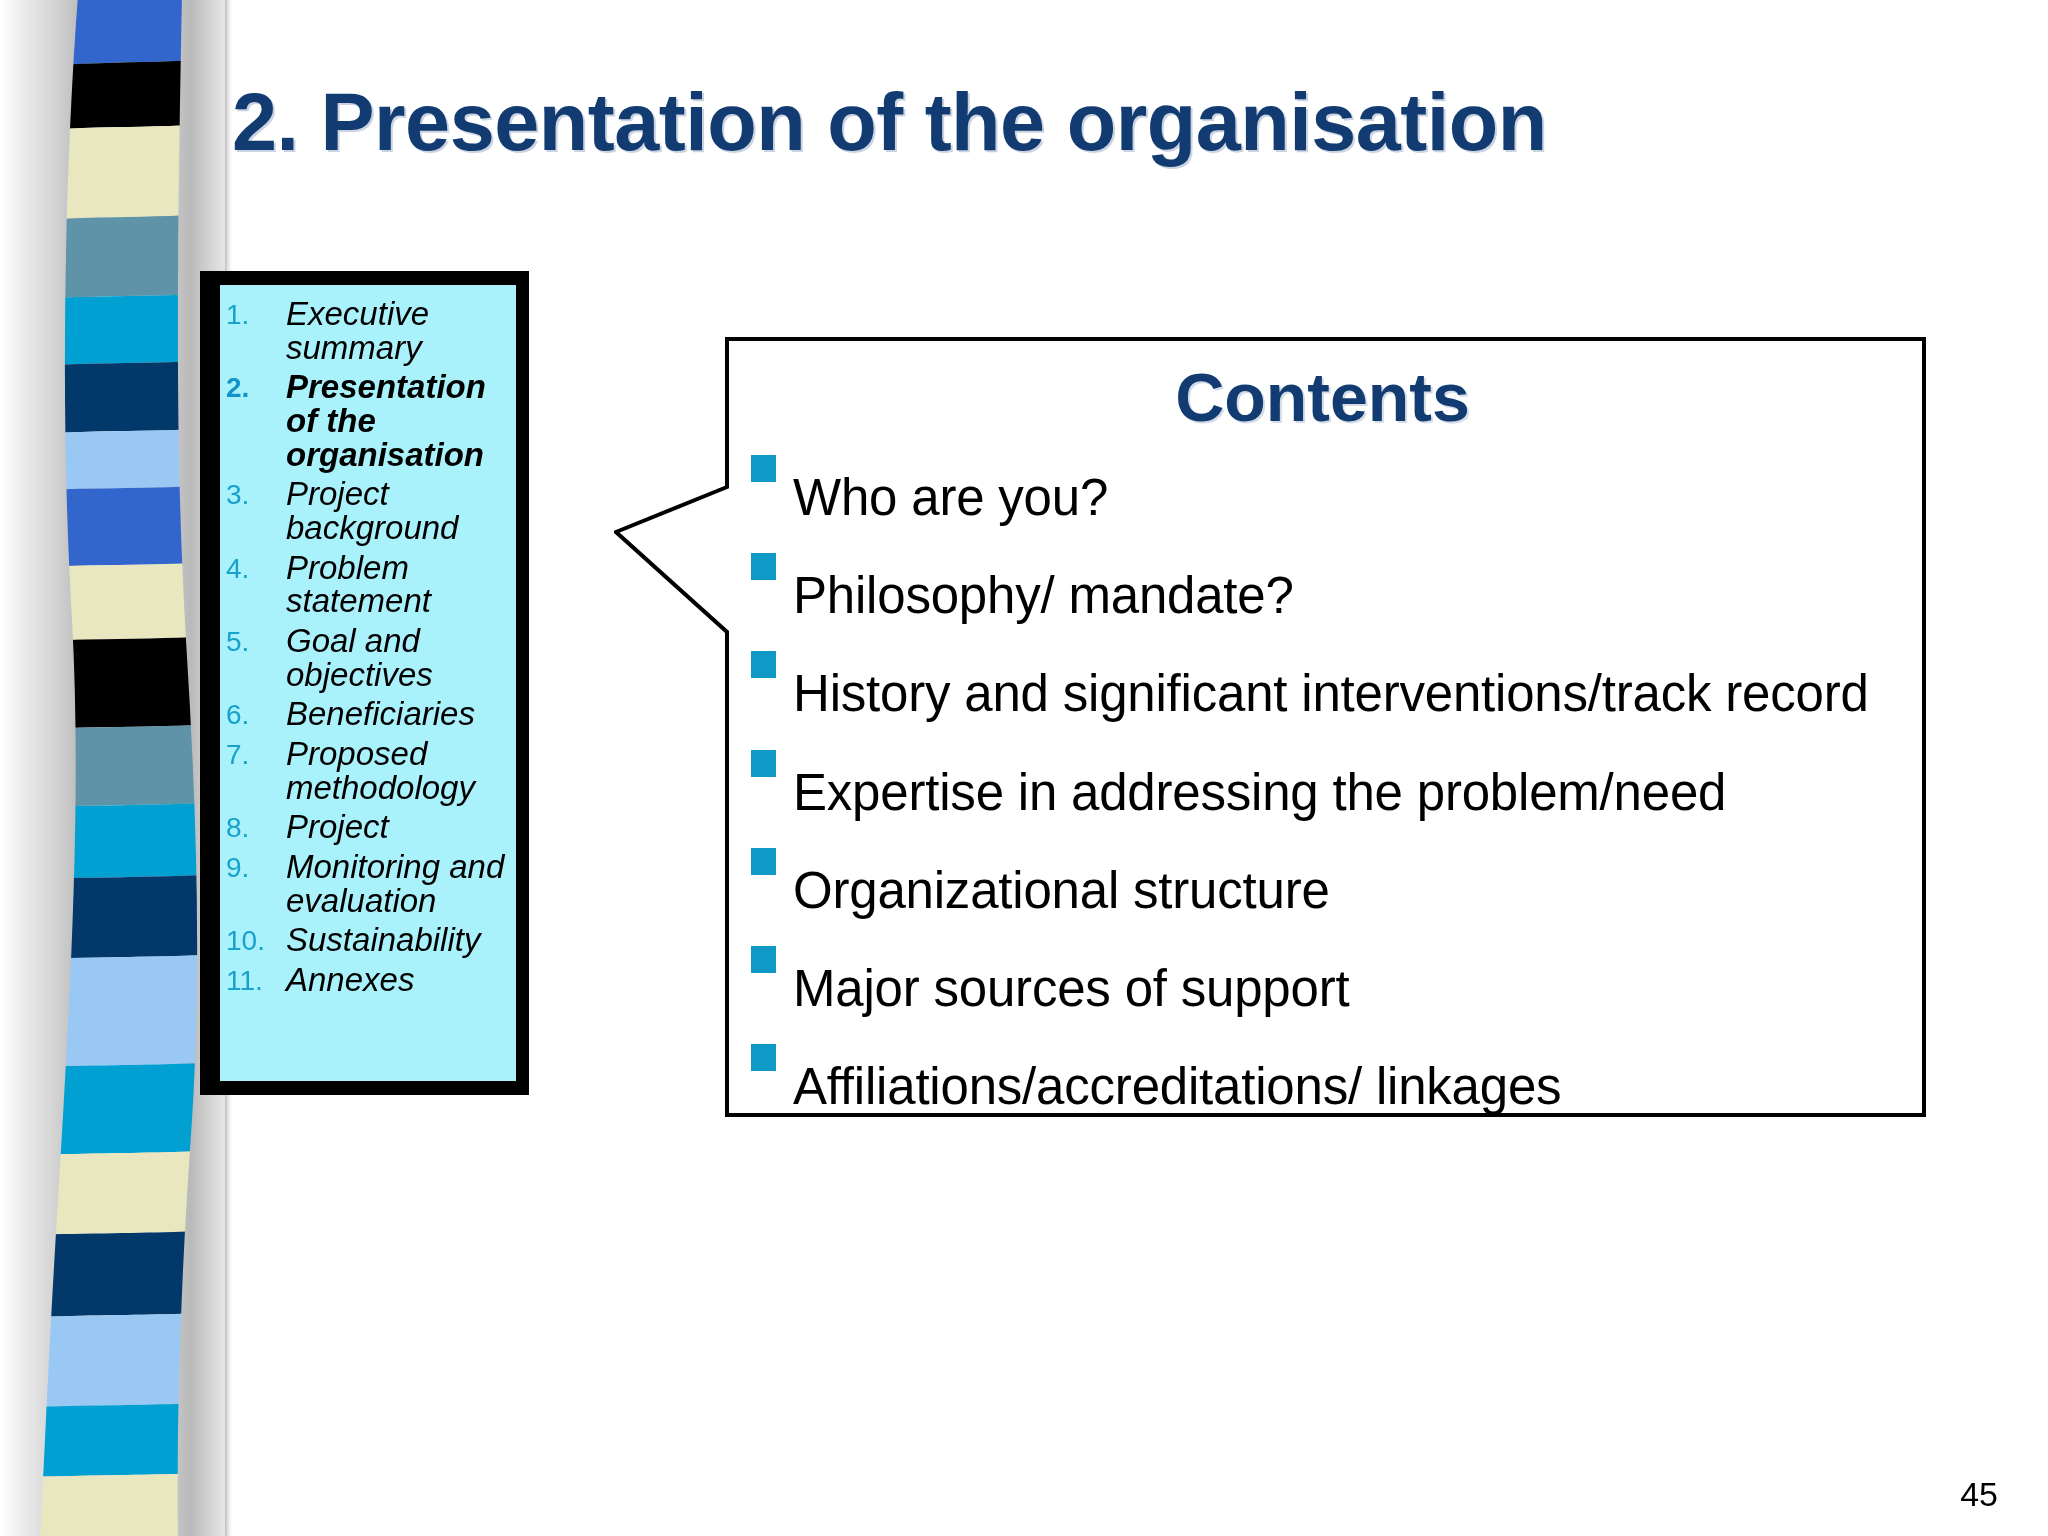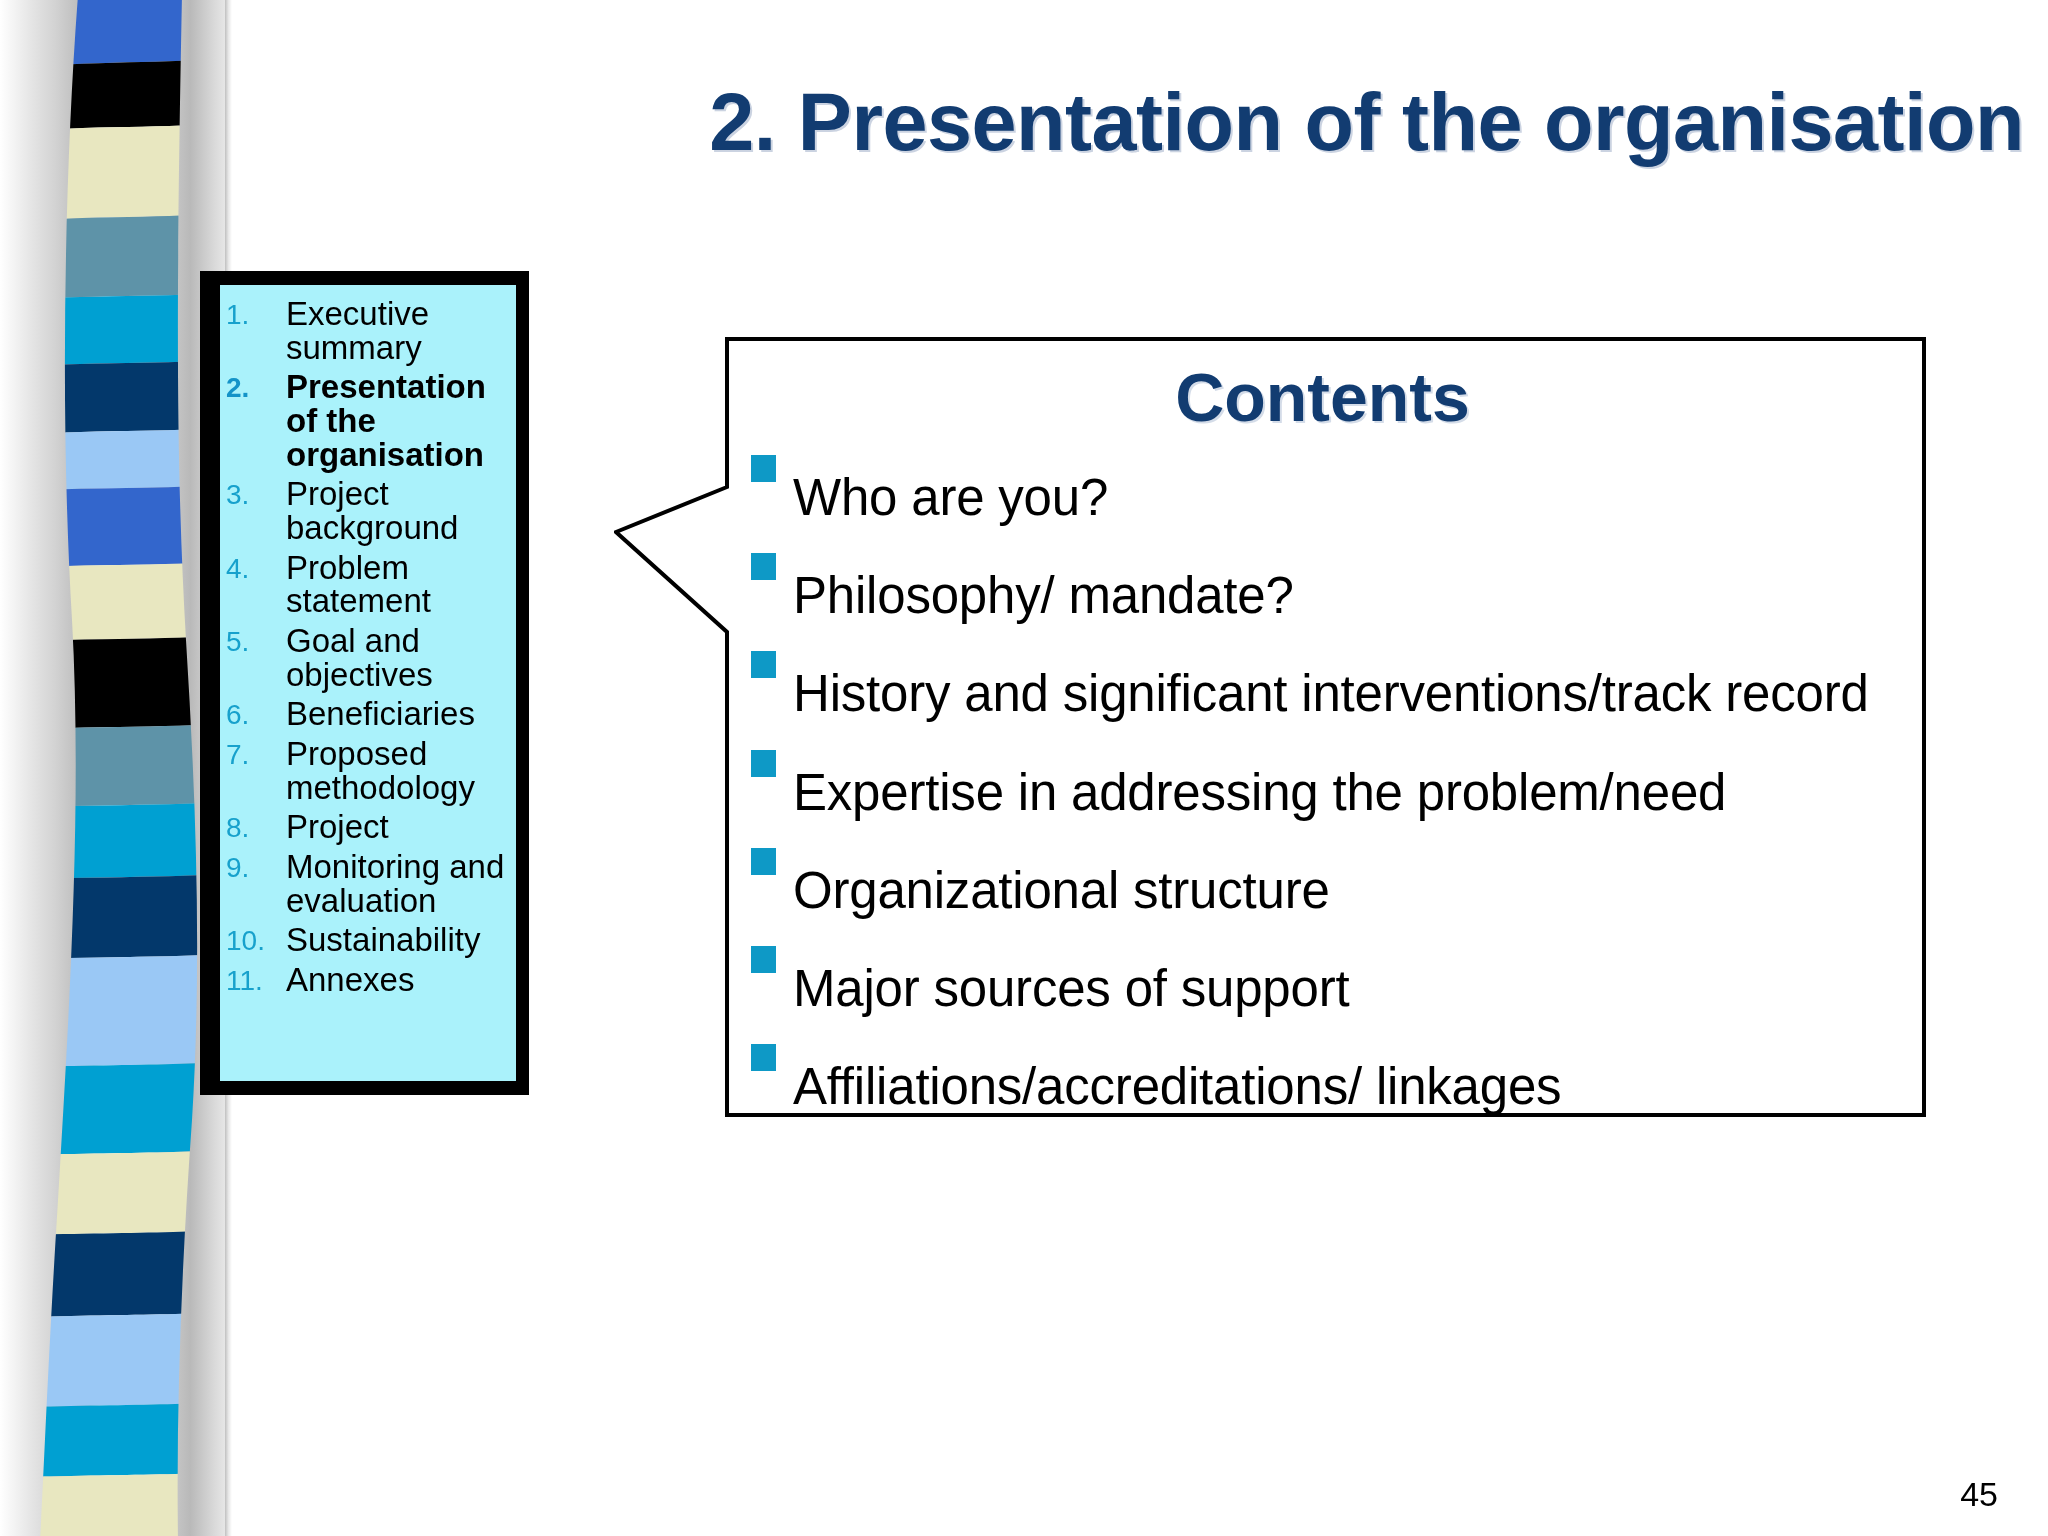--- a/index.html
+++ b/index.html
@@ -53,24 +53,24 @@
   #band-edge {
     position: absolute;
     left: 225px; top: 0;
     width: 7px; height: 1536px;
     background: linear-gradient(to right, #c0c0c0, #e8e8e8, #ffffff);
   }
 
   
   #title {
     position: absolute;
-    left: 224px;
+    left: 232px;
     top: 76px;
     width: 1800px;
-    text-align: right;
+    text-align: left;
     color: #123C71;
     font-family: "Liberation Sans", sans-serif;
     font-weight: bold;
     font-size: 81px;
     letter-spacing: -0.5px;
     white-space: nowrap;
     text-shadow: 2px 2px 0 rgba(160,175,200,0.55);
   }
 
   
@@ -105,20 +105,21 @@
     font-size: 28px;
     text-align: left;
     padding-left: 6px;
     box-sizing: border-box;
     padding-top: 4px;
   }
   .ol-text {
     color: #000000;
     flex: 1 1 auto;
     padding-right: 2px;
+    font-style: italic;
   }
   .ol-item.current .ol-num { color: #1493C8; font-weight: bold; }
   .ol-item.current .ol-text { font-weight: bold; }
 
   
   #callout {
     position: absolute;
     left: 727px;
     top: 337px;
     width: 1199px;

